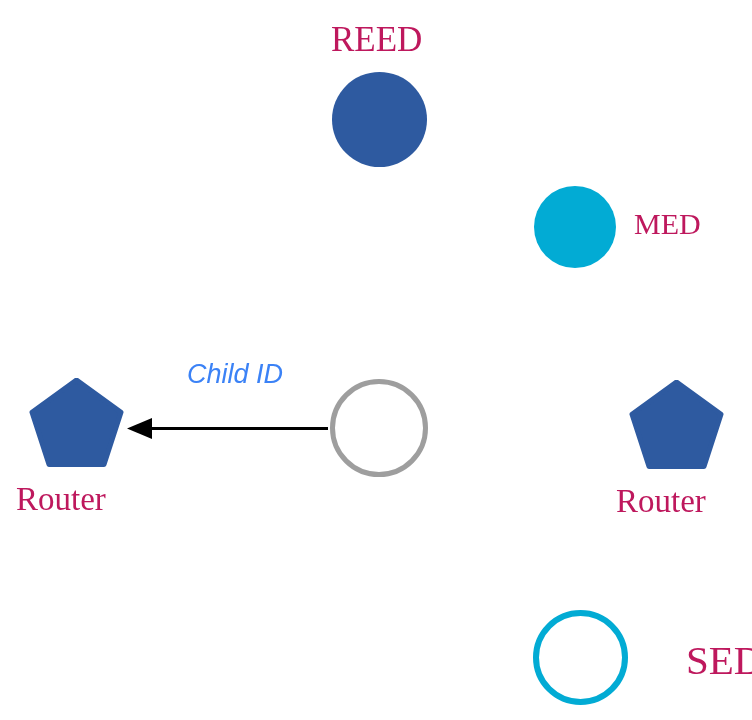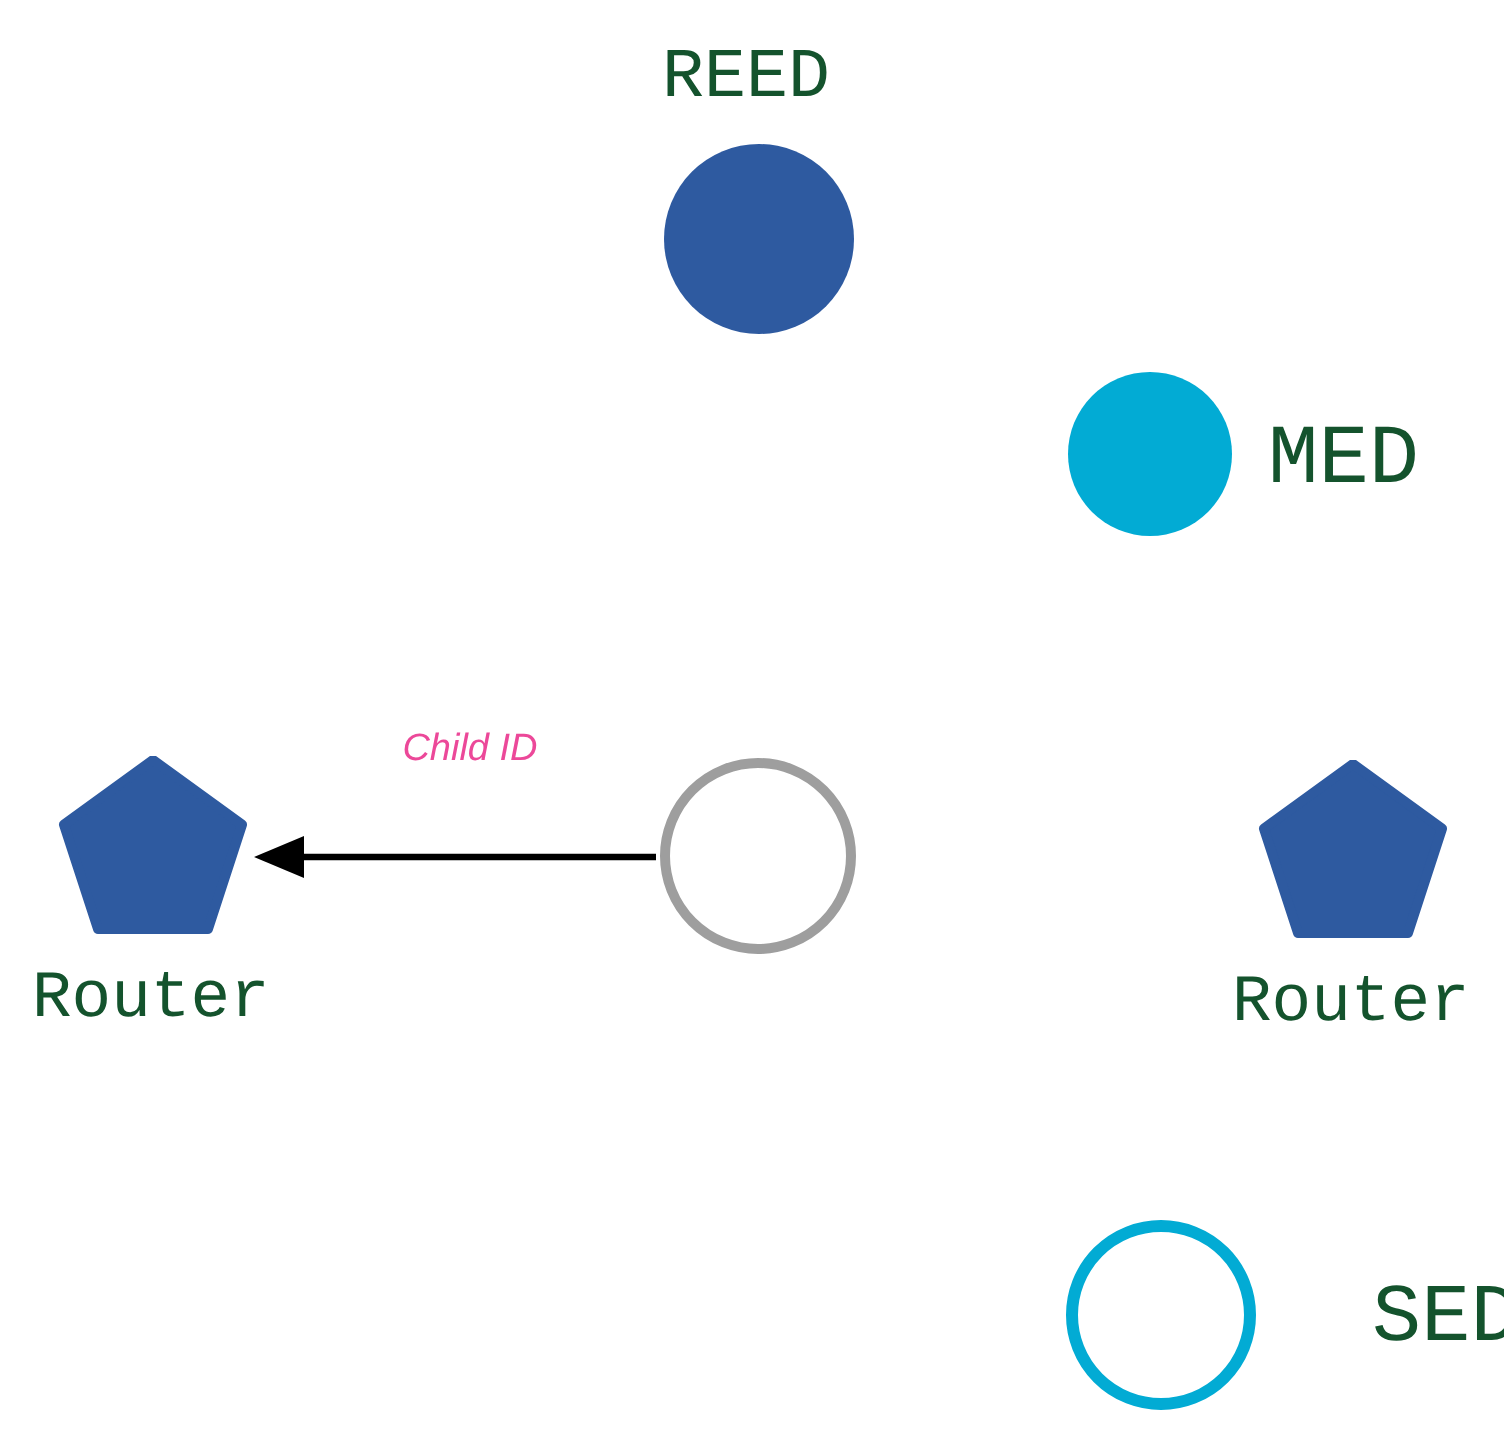--- a/index.html
+++ b/index.html
@@ -21,22 +21,22 @@
   }
   .node {
     position: absolute;
   }
   .shape {
     position: absolute;
     display: block;
   }
   .label {
     position: absolute;
-    color: #14532d;
-    font-family: Liberation Mono, monospace;
+    color: #be185d;
+    font-family: Liberation Serif, serif;
     font-size: 34px;
     font-weight: 400;
     line-height: 1;
     white-space: nowrap;
     letter-spacing: 0px;
   }
   
   #reed-label {
     left: 331px;
     top: 22px;
@@ -55,21 +55,21 @@
     left: 534px;
     top: 186px;
     width: 82px;
     height: 82px;
     border-radius: 50%;
     background: #02ABD4;
   }
   #med-label {
     left: 634px;
     top: 209px;
-    font-size: 42px;
+    font-size: 30px;
   }
   
   #router-left-pentagon {
     left: 29px;
     top: 378px;
     width: 95px;
     height: 90px;
   }
   #router-left-label {
     left: 16px;
@@ -125,23 +125,23 @@
     height: 28px;
   }
   #arrow-caption {
     position: absolute;
     left: 160px;
     top: 363px;
     width: 150px;
     text-align: center;
     font-family: "Liberation Sans", sans-serif;
     font-style: italic;
-    font-size: 19px;
+    font-size: 27px;
     line-height: 23px;
-    color: #ec4899;
+    color: #3b82f6;
   }
   #arrow-caption span {
     display: block;
   }
 </style>
 </head>
 <body>
 
 <div id="canvas">
 

